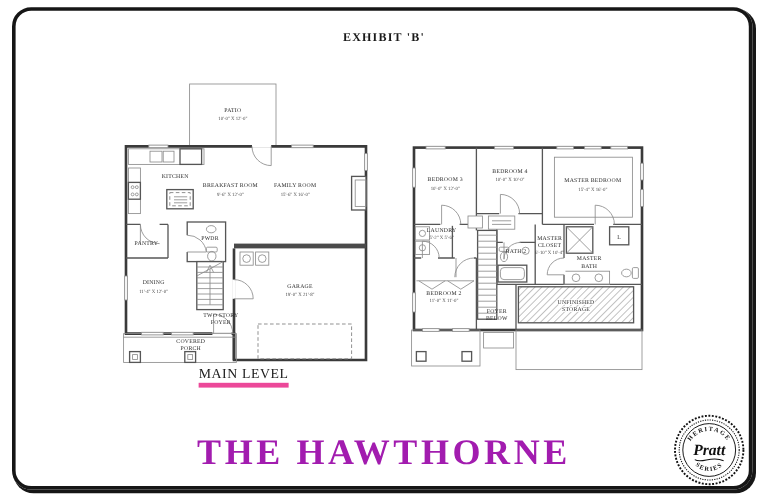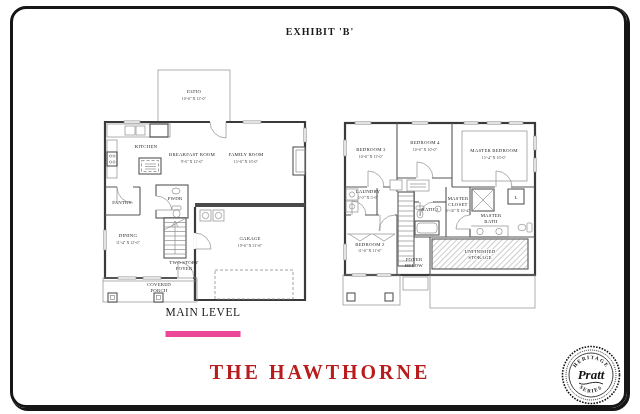--- a/index.html
+++ b/index.html
@@ -3,25 +3,25 @@
 <meta charset="utf-8">
 <style>
   html,body{margin:0;padding:0;background:#fff;}
   .page{position:relative;width:640px;height:414px;background:#fff;overflow:hidden;
         font-family:"Liberation Serif",serif;color:#1a1a1a;}
   .frame{position:absolute;left:10px;top:6px;width:611px;height:396px;
          border:3px solid #161616;border-radius:16px;box-shadow:2px 2px 0 1px #161616;}
   .exhibit{position:absolute;left:0;right:0;top:26px;text-align:center;
            font-size:10px;font-weight:bold;letter-spacing:1px;}
   .level-caption{position:absolute;font-size:11.5px;letter-spacing:0.5px;
-                 border-bottom:6px solid #ec4899;padding-bottom:13px;transform:translateX(-50%);}
+                 border-bottom:4px solid #ec4899;padding-bottom:1px;transform:translateX(-50%);}
   .caption-main{left:203px;top:306px;}
   .caption-second{left:447px;top:306px;}
   .plan-title{position:absolute;left:0;right:0;top:361px;text-align:center;
-              font-size:20px;letter-spacing:3px;font-weight:bold;color:#b91c1c;}
+              font-size:30px;letter-spacing:3px;font-weight:bold;color:#a21caf;}
   svg{position:absolute;left:0;top:0;}
   .w-ext{stroke:#3a3a3a;stroke-width:2.2;fill:none;}
   .w-ext-f{stroke:#3a3a3a;stroke-width:2.2;fill:#fff;}
   .w-int{stroke:#565656;stroke-width:1.1;fill:none;}
   .w-int-f{stroke:#565656;stroke-width:1.1;fill:#fff;}
   .w-thin{stroke:#8c8c8c;stroke-width:0.7;fill:none;}
   .w-thin-f{stroke:#8c8c8c;stroke-width:0.7;fill:#fff;}
   .w-dash{stroke:#8c8c8c;stroke-width:0.8;fill:none;stroke-dasharray:3,2;}
   .gap{fill:#fff;stroke:none;}
   text.rn{font-family:"Liberation Serif",serif;font-size:4.8px;fill:#2a2a2a;

